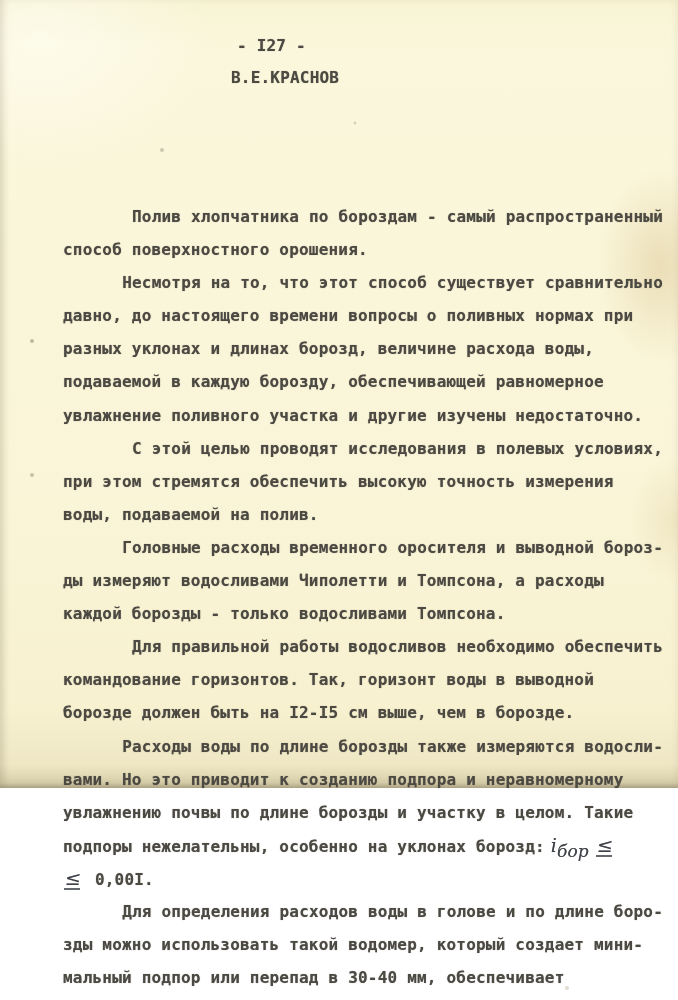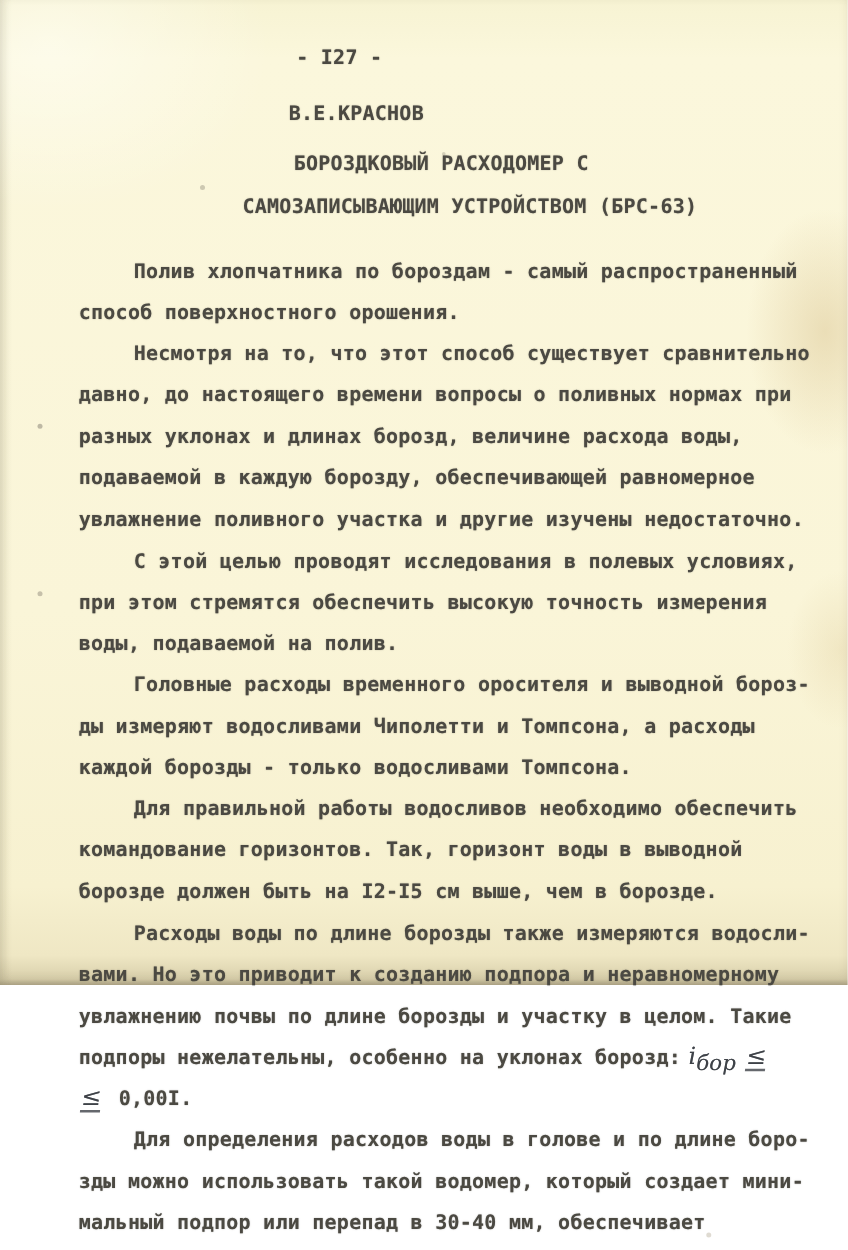--- a/index.html
+++ b/index.html
@@ -33,28 +33,28 @@
   .typed {
     color: #4b4942;
     font-weight: bold;
     font-size: 16px;
     letter-spacing: 0.2px;
     text-shadow: 0 0 1px rgba(74,72,66,0.55);
     white-space: pre;
   }
   .hdr { position: absolute; }
   .page-number { left: 237px; top: 36px; }
-  .author      { left: 231px; top: 81px; }
+  .author      { left: 231px; top: 68px; }
   .title1      { left: 235px; top: 121px; }
   .title2      { left: 194px; top: 155px; }
   .body-text {
     position: absolute; left: 63px; top: 200px; width: 600px;
   }
   .line { height: 33.1px; line-height: 33.1px; white-space: pre; }
-  .line.indent { padding-left: 44px; }
+  .line.indent { padding-left: 44px; text-align: right; }
   .hand {
     font-family: "DejaVu Serif", serif;
     font-style: italic;
     font-weight: normal;
     font-size: 19px;
     color: #3e4248;
     text-shadow: 0 0 0.5px rgba(62,66,72,0.6);
     margin-left: 6px;
   }
   .hand sub { font-size: 17px; letter-spacing: 0; }
@@ -68,17 +68,15 @@
   .leq-lead { margin-left: -6px; margin-right: 4px; }
 </style>
 </head>
 <body>
 
 <div class="page">
   <div class="speckles"></div>
 
   <div class="hdr page-number typed">- I27 -</div>
   <div class="hdr author typed">В.Е.КРАСНОВ</div>
-  <div class="hdr title1 typed">БОРОЗДКОВЫЙ РАСХОДОМЕР С</div>
-  <div class="hdr title2 typed">САМОЗАПИСЫВАЮЩИМ УСТРОЙСТВОМ (БРС-63)</div>
 
   <div class="body-text typed"><div class="line indent"><span>Полив хлопчатника по бороздам - самый распространенный</span></div><div class="line"><span>способ поверхностного орошения.</span></div><div class="line indent"><span>Несмотря на то, что этот способ существует сравнительно</span></div><div class="line"><span>давно, до настоящего времени вопросы о поливных нормах при</span></div><div class="line"><span>разных уклонах и длинах борозд, величине расхода воды,</span></div><div class="line"><span>подаваемой в каждую борозду, обеспечивающей равномерное</span></div><div class="line"><span>увлажнение поливного участка и другие изучены недостаточно.</span></div><div class="line indent"><span>С этой целью проводят исследования в полевых условиях,</span></div><div class="line"><span>при этом стремятся обеспечить высокую точность измерения</span></div><div class="line"><span>воды, подаваемой на полив.</span></div><div class="line indent"><span>Головные расходы временного оросителя и выводной бороз-</span></div><div class="line"><span>ды измеряют водосливами Чиполетти и Томпсона, а расходы</span></div><div class="line"><span>каждой борозды - только водосливами Томпсона.</span></div><div class="line indent"><span>Для правильной работы водосливов необходимо обеспечить</span></div><div class="line"><span>командование горизонтов. Так, горизонт воды в выводной</span></div><div class="line"><span>борозде должен быть на I2-I5 см выше, чем в борозде.</span></div><div class="line indent"><span>Расходы воды по длине борозды также измеряются водосли-</span></div><div class="line"><span>вами. Но это приводит к созданию подпора и неравномерному</span></div><div class="line"><span>увлажнению почвы по длине борозды и участку в целом. Такие</span></div><div class="line"><span>подпоры нежелательны, особенно на уклонах борозд:</span><span class="hand"><i>i</i><sub>бор</sub><span class="leq">≤</span></span></div><div class="line"><span class="hand leq-lead"><span class="leq">≤</span></span><span> 0,00I.</span></div><div class="line indent"><span>Для определения расходов воды в голове и по длине боро-</span></div><div class="line"><span>зды можно использовать такой водомер, который создает мини-</span></div><div class="line"><span>мальный подпор или перепад в 30-40 мм, обеспечивает</span></div></div>
 </div>
 
 </body></html>

